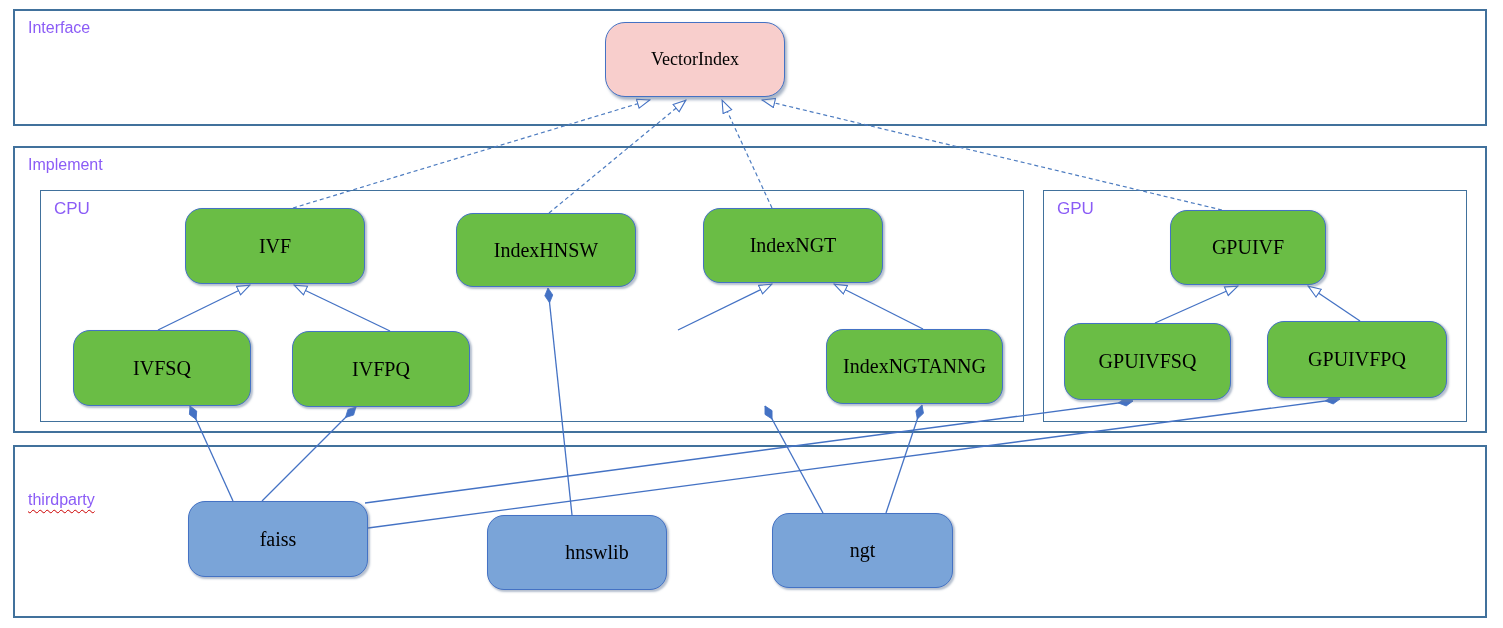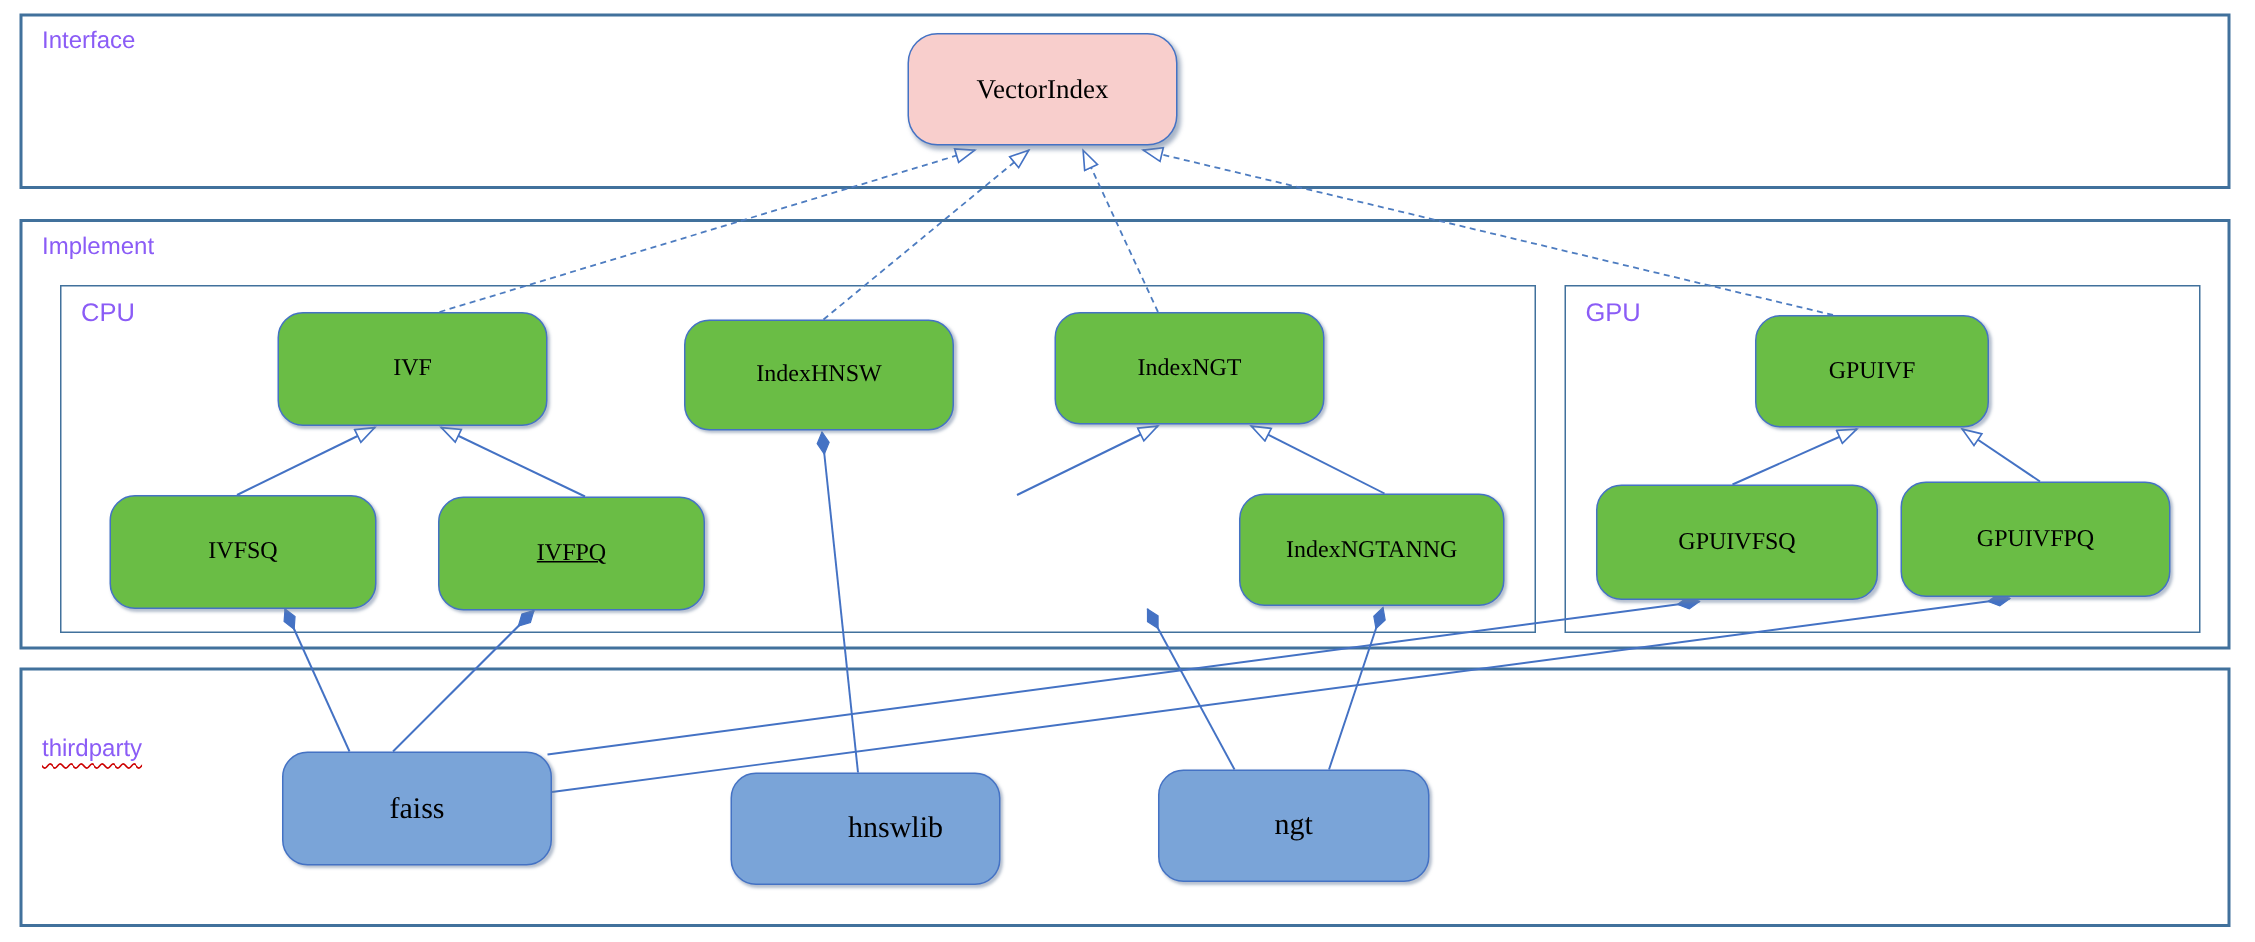--- a/index.html
+++ b/index.html
@@ -46,21 +46,21 @@
   line.edge{stroke:#4472c4;stroke-width:1.3;fill:none;}
   line.edge.realization{stroke:#4d7cc0;stroke-width:1.2;stroke-dasharray:4 3;}
   
   .node{
     position:absolute;
     box-sizing:border-box;
     border:1.5px solid #4472c4;
     border-radius:17px;
     display:flex;align-items:center;justify-content:center;
     font-family:"Liberation Serif", serif;
-    font-size:16px;color:#000;
+    font-size:20px;color:#000;
     box-shadow:1.5px 1.5px 2px rgba(110,130,160,0.5);
   }
   .node.green{background:#6abd45;}
   .node.blue{background:#7aa4d8;font-size:20px;}
   .node.pink{background:#f8cecc;border-radius:20px;font-size:18px;
              box-shadow:2px 2.5px 3px rgba(110,130,160,0.6);}
 </style>
 </head>
 <body>
 
@@ -123,31 +123,31 @@
   </div>
   <div class="node green" style="left:456px;top:213px;width:180px;height:74px;">
     <span>IndexHNSW</span>
   </div>
   <div class="node green" style="left:703px;top:208px;width:180px;height:75px;">
     <span>IndexNGT</span>
   </div>
   <div class="node green" style="left:73px;top:330px;width:178px;height:76px;">
     <span>IVFSQ</span>
   </div>
-  <div class="node green" style="left:292px;top:331px;width:178px;height:76px;text-decoration:underline;">
+  <div class="node green" style="left:292px;top:331px;width:178px;height:76px;">
     <span>IVFPQ</span>
   </div>
   <div class="node green" style="left:826px;top:329px;width:177px;height:75px;">
     <span>IndexNGTANNG</span>
   </div>
 
   <div class="node green" style="left:1170px;top:210px;width:156px;height:75px;">
     <span>GPUIVF</span>
   </div>
-  <div class="node green" style="left:1064px;top:323px;width:188px;height:77px;">
+  <div class="node green" style="left:1064px;top:323px;width:167px;height:77px;">
     <span>GPUIVFSQ</span>
   </div>
   <div class="node green" style="left:1267px;top:321px;width:180px;height:77px;">
     <span>GPUIVFPQ</span>
   </div>
 
   <div class="node blue" style="left:188px;top:501px;width:180px;height:76px;">
     <span>faiss</span>
   </div>
   <div class="node blue" style="left:487px;top:515px;width:180px;height:75px;padding-left:40px;">

